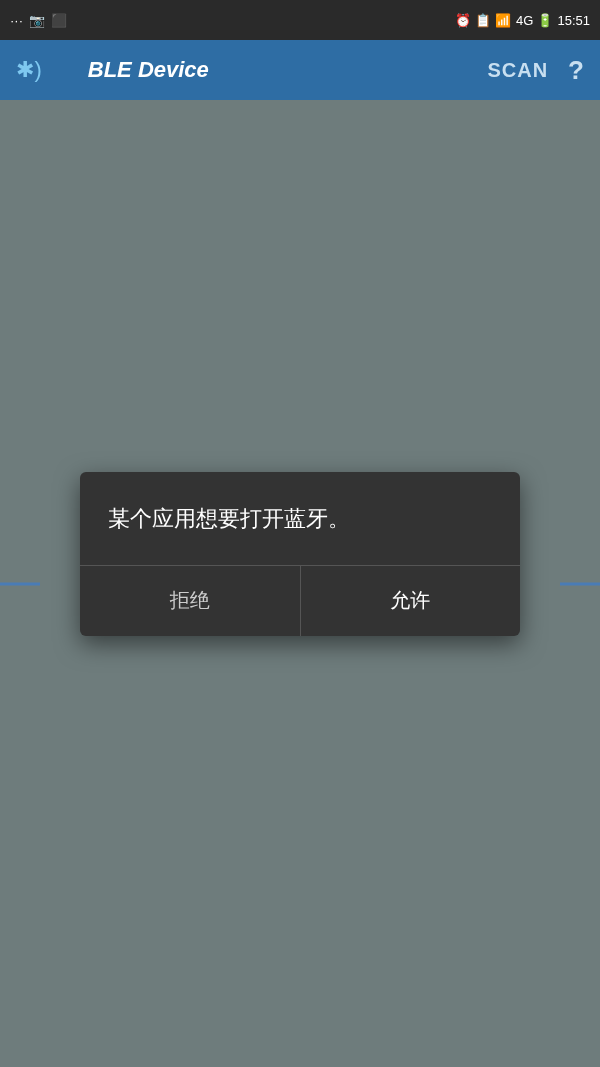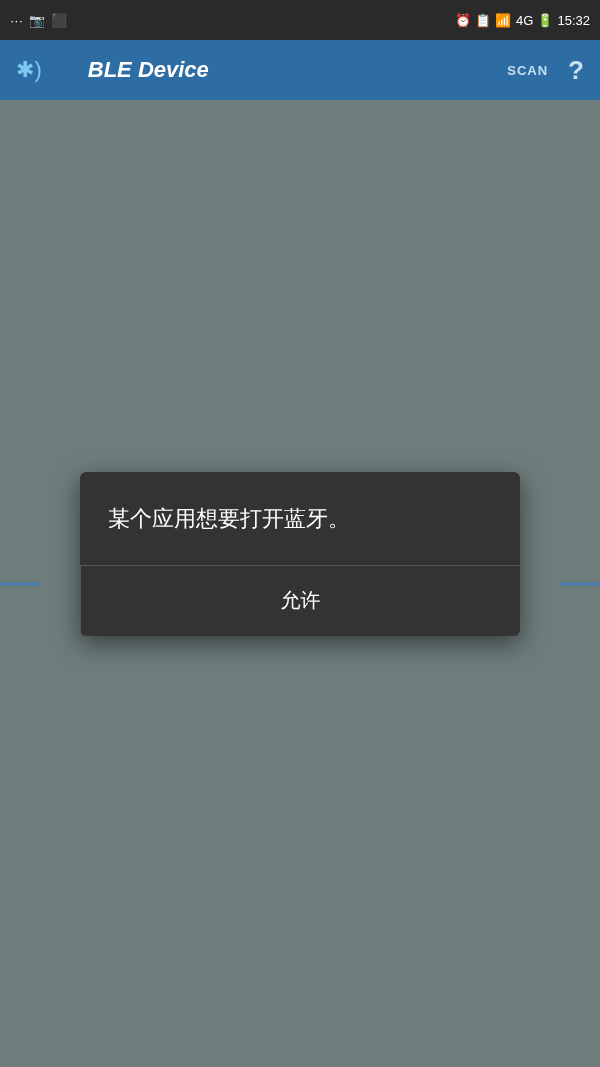--- a/index.html
+++ b/index.html
@@ -81,21 +81,21 @@
     }
 
     .app-bar-right {
       display: flex;
       align-items: center;
       gap: 20px;
     }
 
     .scan-button {
       color: #c8dff0;
-      font-size: 13px;
+      font-size: 20px;
       font-weight: bold;
       letter-spacing: 1px;
       background: none;
       border: none;
       cursor: pointer;
     }
 
     .help-icon {
       color: #c8dff0;
       font-size: 26px;
@@ -201,21 +201,21 @@
     <span class="status-text">···</span>
     <span class="status-icon">📷</span>
     <span class="status-icon">⬛</span>
   </div>
   <div class="status-bar-right">
     <span class="status-icon">⏰</span>
     <span class="status-icon">📋</span>
     <span class="status-icon">📶</span>
     <span class="status-text">4G</span>
     <span class="status-icon">🔋</span>
-    <span class="status-text">15:32</span>
+    <span class="status-text">15:51</span>
   </div>
 </div>
 
 <div class="app-bar">
   <div class="app-bar-left">
     <span class="bluetooth-icon">✱)</span>
     <span class="app-title">BLE Device</span>
   </div>
   <div class="app-bar-right">
     <button class="scan-button">SCAN</button>
@@ -226,17 +226,18 @@
 <div class="main-content">
   <div class="line-left"></div>
   <div class="line-right"></div>
 
   <div class="dialog">
     <div class="dialog-content">
       <p class="dialog-message">某个应用想要打开蓝牙。</p>
     </div>
     <div class="dialog-divider"></div>
     <div class="dialog-buttons">
+      <button class="dialog-btn btn-deny">拒绝</button>
       <div class="dialog-btn-divider"></div>
       <button class="dialog-btn btn-allow">允许</button>
     </div>
   </div>
 </div>
 
 </body></html>

